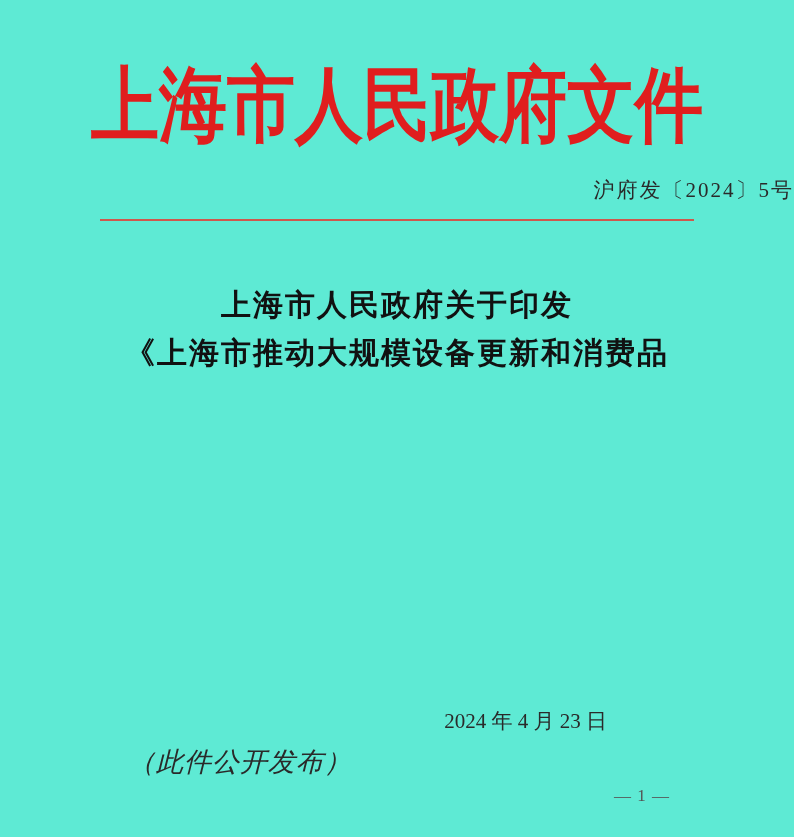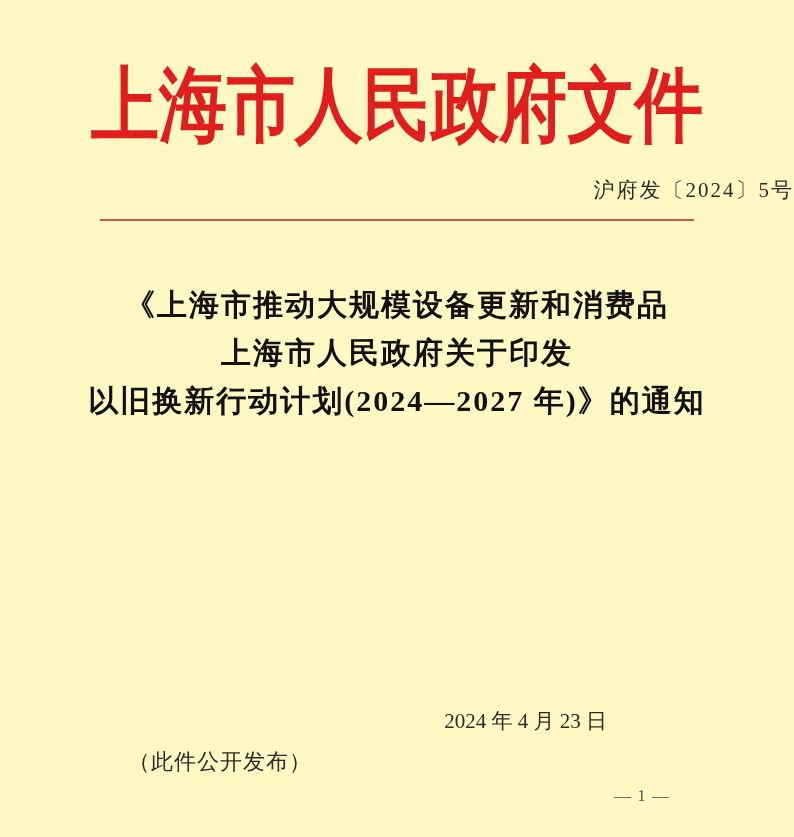--- a/index.html
+++ b/index.html
@@ -4,21 +4,21 @@
 <style>
   html, body {
     margin: 0;
     padding: 0;
     background: #ffffff;
   }
   .page {
     position: relative;
     width: 794px;
     height: 837px;
-    background: #fef9c3;
+    background: #5eead4;
     overflow: hidden;
     font-family: "Liberation Serif", "DejaVu Serif", serif;
     color: #222222;
   }
   .header-title {
     position: absolute;
     top: 51px;
     left: 0;
     right: 0;
     margin: 0;
@@ -94,25 +94,26 @@
     text-align: right;
     font-size: 21px;
     line-height: 28px;
     color: #2a2a2a;
     white-space: nowrap;
   }
   .publish-note {
     position: absolute;
     top: 748px;
     left: 128px;
-    font-size: 22px;
+    font-size: 27px;
     line-height: 28px;
     letter-spacing: 1px;
     color: #2a2a2a;
     white-space: nowrap;
+    font-style: italic;
   }
   .page-number {
     position: absolute;
     top: 786px;
     left: 0;
     right: 124px;
     text-align: right;
     font-size: 17px;
     letter-spacing: 1px;
     line-height: 20px;
@@ -125,23 +126,22 @@
 
 <div class="page">
 
   <h1 class="header-title">上海市人民政府文件</h1>
 
   <div class="doc-number">沪府发〔2024〕5号</div>
 
   <div class="red-rule"></div>
 
   <h2 class="doc-title">
+    <span class="title-line">上海市人民政府关于印发</span>
     <span class="title-line">《上海市推动大规模设备更新和消费品</span>
-    <span class="title-line">上海市人民政府关于印发</span>
-    <span class="title-line">以旧换新行动计划(2024—2027 年)》的通知</span>
   </h2>
 
 
   <div class="issue-date">2024 年 4 月 23 日</div>
 
   <div class="publish-note">（此件公开发布）</div>
 
   <div class="page-number">— 1 —</div>
 
 </div>

